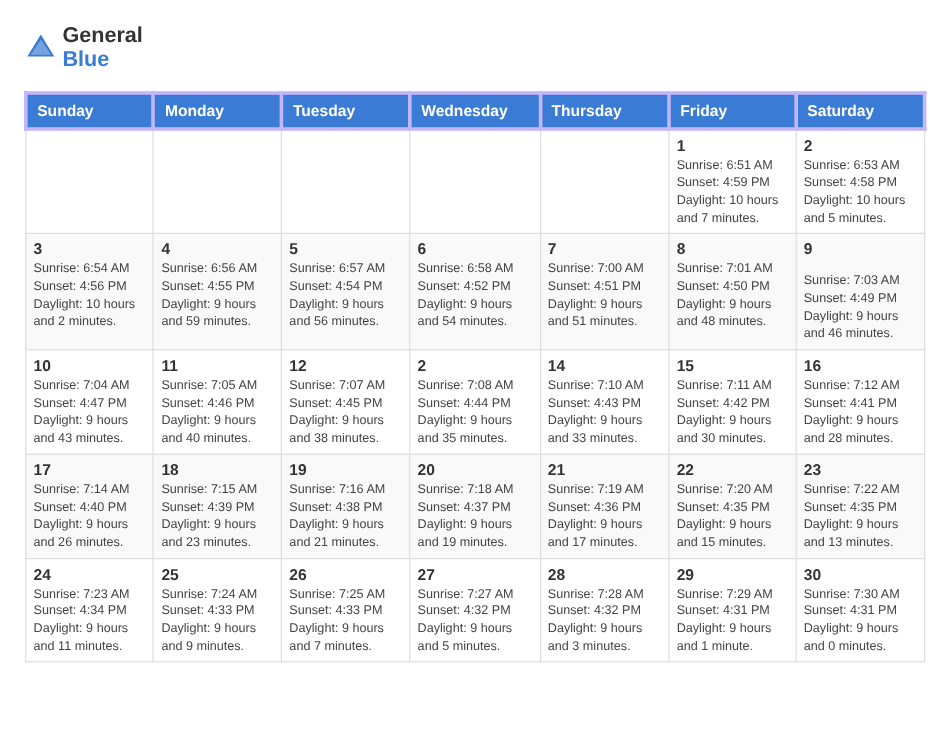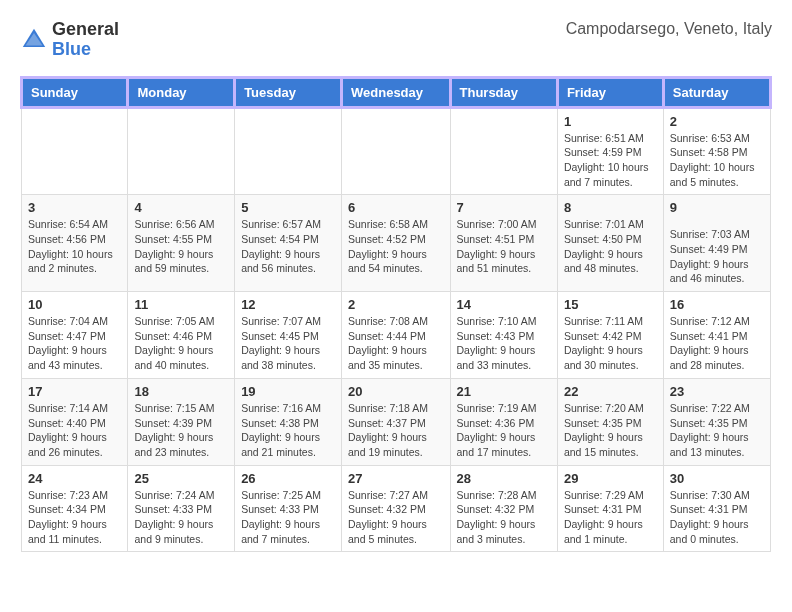--- a/index.html
+++ b/index.html
@@ -101,21 +101,20 @@
     <svg class="logo-icon" viewBox="0 0 40 40">
       <polygon points="20,4 36,30 4,30" fill="#3a7bd5"></polygon>
       <polygon points="20,10 32,28 8,28" fill="#fff" opacity="0.3"></polygon>
     </svg>
     <div class="logo-text">
       <span class="logo-general">General</span>
       <span class="logo-blue">Blue</span>
     </div>
   </div>
   <div class="title-section">
-    <div class="location-title">Campodarsego, Veneto, Italy</div>
   </div>
 </div>
 
 <table class="calendar">
   <thead>
     <tr>
     <th>Sunday</th>
         <th>Monday</th>
         <th>Tuesday</th>
         <th>Wednesday</th>

